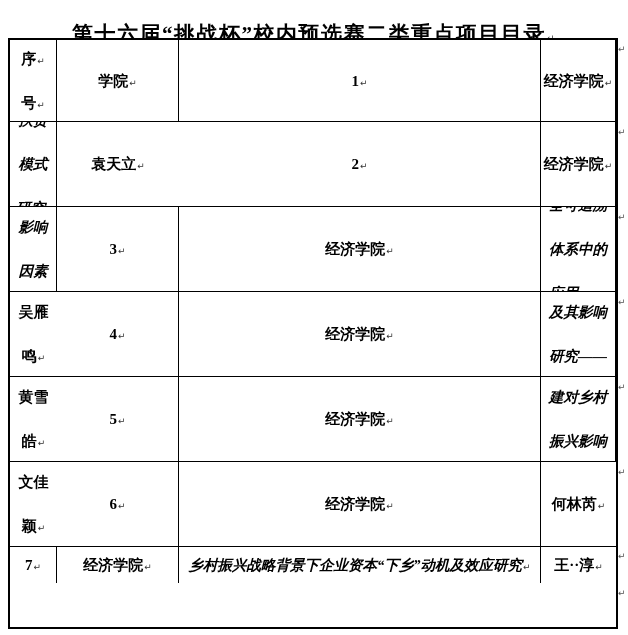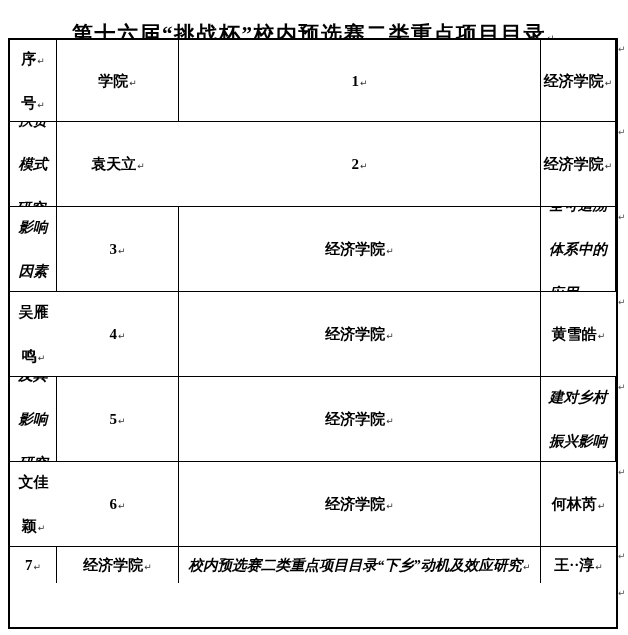--- a/index.html
+++ b/index.html
@@ -92,25 +92,25 @@
   <div class="cell col-last">
       <div class="txt"><span>吴雁鸣</span><span class="pmark">↵</span></div>
     </div>
 
   <div class="cell">
       <div class="txt"><span>4</span><span class="pmark">↵</span></div>
     </div>
   <div class="cell">
       <div class="txt"><span>经济学院</span><span class="pmark">↵</span></div>
     </div>
+  <div class="cell project">
+      <div class="txt"><span>中国农村家庭能源贫困现状及其影响研究——以四川省宣汉县为例</span><span class="pmark">↵</span></div>
+    </div>
   <div class="cell col-last">
       <div class="txt"><span>黄雪皓</span><span class="pmark">↵</span></div>
-    </div>
-  <div class="cell project">
-      <div class="txt"><span>中国农村家庭能源贫困现状及其影响研究——以四川省宣汉县为例</span><span class="pmark">↵</span></div>
     </div>
 
   <div class="cell">
       <div class="txt"><span>5</span><span class="pmark">↵</span></div>
     </div>
   <div class="cell">
       <div class="txt"><span>经济学院</span><span class="pmark">↵</span></div>
     </div>
   <div class="cell project">
       <div class="txt"><span>宅基地“三权分置”下，房屋共享共建对乡村振兴影响研究——基于农户意愿调研数据</span><span class="pmark">↵</span></div>
@@ -129,21 +129,21 @@
       <div class="txt"><span>何林芮</span><span class="pmark">↵</span></div>
     </div>
 
   <div class="cell row-last">
       <div class="txt"><span>7</span><span class="pmark">↵</span></div>
     </div>
   <div class="cell row-last">
       <div class="txt"><span>经济学院</span><span class="pmark">↵</span></div>
     </div>
   <div class="cell row-last project">
-      <div class="txt"><span>校内预选赛二类重点项目目录“下乡”动机及效应研究</span><span class="pmark">↵</span></div>
+      <div class="txt"><span>乡村振兴战略背景下企业资本“下乡”动机及效应研究</span><span class="pmark">↵</span></div>
     </div>
   <div class="cell row-last col-last">
       <div class="txt"><span>王··淳</span><span class="pmark">↵</span></div>
     </div>
 
 </div>
 
 <span class="rowmark" style="left:618px; top:44px;">↵</span>
 <span class="rowmark" style="left:618px; top:127px;">↵</span>
 <span class="rowmark" style="left:618px; top:212px;">↵</span>

